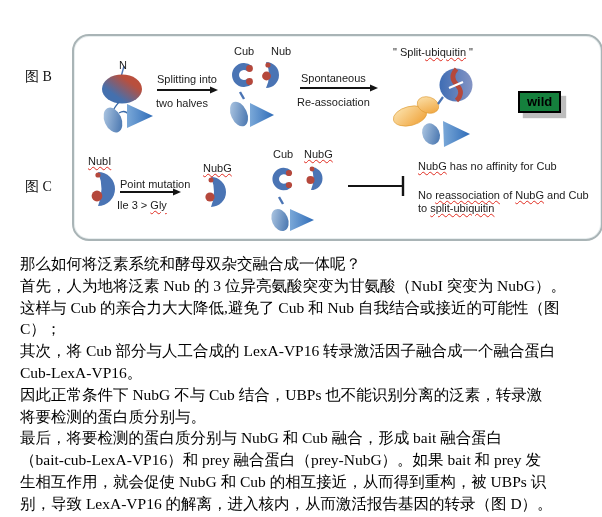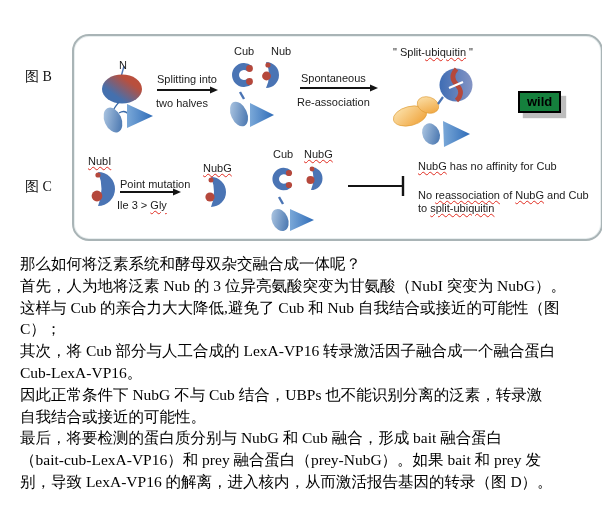--- a/index.html
+++ b/index.html
@@ -168,17 +168,18 @@
 <div class="note-line" style="left:418px; top:202px;"><span>to </span><span class="sq">split-ubiquitin</span></div>
 
 <div class="body-text">
   <div class="body-line">那么如何将泛素系统和酵母双杂交融合成一体呢？</div>
   <div class="body-line">首先，人为地将泛素 Nub 的 3 位异亮氨酸突变为甘氨酸（NubI 突变为 NubG）。</div>
   <div class="body-line">这样与 Cub 的亲合力大大降低,避免了 Cub 和 Nub 自我结合或接近的可能性（图</div>
   <div class="body-line">C）；</div>
   <div class="body-line">其次，将 Cub 部分与人工合成的 LexA-VP16 转录激活因子融合成一个融合蛋白</div>
   <div class="body-line">Cub-LexA-VP16。</div>
   <div class="body-line">因此正常条件下 NubG 不与 Cub 结合，UBPs 也不能识别分离的泛素，转录激</div>
-  <div class="body-line">自我结合或接近的可能性。</div>
+  <div class="body-line">将要检测的蛋白质分别与。</div>
   <div class="body-line">最后，将要检测的蛋白质分别与 NubG 和 Cub 融合，形成 bait 融合蛋白</div>
   <div class="body-line">（bait-cub-LexA-VP16）和 prey 融合蛋白（prey-NubG）。如果 bait 和 prey 发</div>
+  <div class="body-line">生相互作用，就会促使 NubG 和 Cub 的相互接近，从而得到重构，被 UBPs 识</div>
   <div class="body-line">别，导致 LexA-VP16 的解离，进入核内，从而激活报告基因的转录（图 D）。</div>
 </div>
 
 </body></html>

